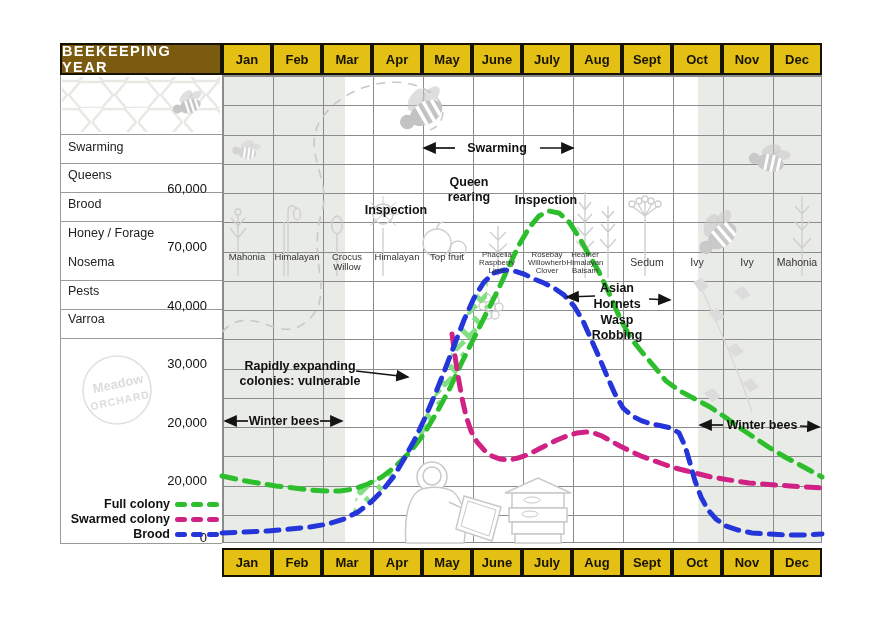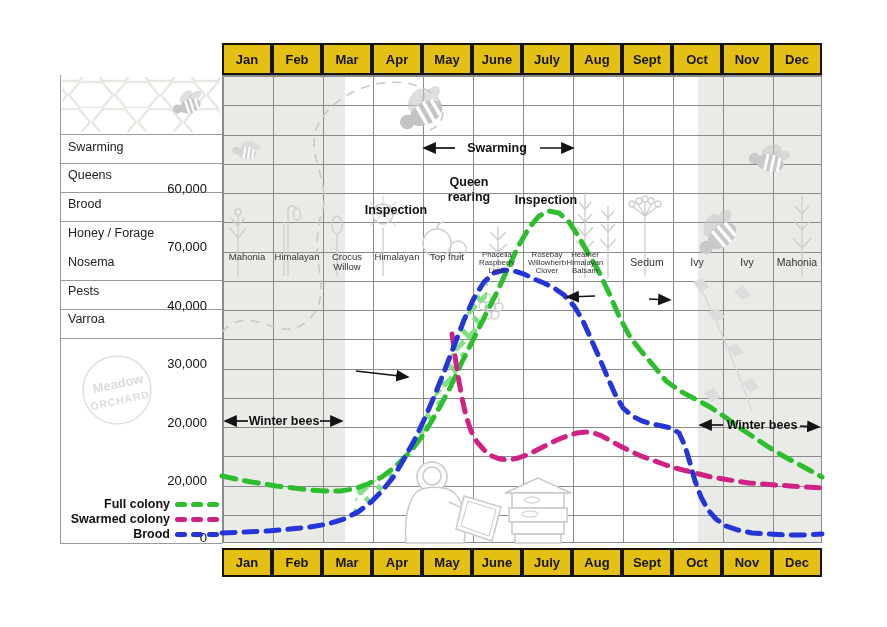--- a/index.html
+++ b/index.html
@@ -56,20 +56,21 @@
   <div class="abs lp-left"></div>
   <div class="abs lp-line" style="top:133.5px"></div>
   <div class="abs lp-line" style="top:162.75px"></div>
   <div class="abs lp-line" style="top:192px"></div>
   <div class="abs lp-line" style="top:221.25px"></div>
   <div class="abs lp-line" style="top:279.75px"></div>
   <div class="abs lp-line" style="top:309px"></div>
   <div class="abs lp-line" style="top:338.25px"></div>
   <div class="abs lp-line" style="top:543px"></div>
 
+  <div class="abs title-cell">BEEKEEPING YEAR</div>
   <div class="abs month-cell" style="left:222px">Jan</div>
   <div class="abs month-cell" style="left:272px">Feb</div>
   <div class="abs month-cell" style="left:322px">Mar</div>
   <div class="abs month-cell" style="left:372px">Apr</div>
   <div class="abs month-cell" style="left:422px">May</div>
   <div class="abs month-cell" style="left:472px">June</div>
   <div class="abs month-cell" style="left:522px">July</div>
   <div class="abs month-cell" style="left:572px">Aug</div>
   <div class="abs month-cell" style="left:622px">Sept</div>
   <div class="abs month-cell" style="left:672px">Oct</div>
@@ -247,20 +248,26 @@
   <div class="abs plant big" style="left:622px">Sedum</div>
   <div class="abs plant big" style="left:672px">Ivy</div>
   <div class="abs plant big" style="left:722px">Ivy</div>
   <div class="abs plant big" style="left:772px">Mahonia</div>
 
   <div class="abs ann" style="left:497px;top:141px">Swarming</div>
   <div class="abs ann" style="left:469px;top:175px">Queen
 rearing</div>
   <div class="abs ann" style="left:396px;top:203px">Inspection</div>
   <div class="abs ann" style="left:546px;top:193px">Inspection</div>
+  <div class="abs ann" style="left:617px;top:281px;line-height:1.26">Asian
+Hornets
+Wasp
+Robbing</div>
+  <div class="abs ann" style="left:300px;top:359px">Rapidly expanding
+colonies: vulnerable</div>
   <div class="abs ann" style="left:284px;top:414px">Winter bees</div>
   <div class="abs ann" style="left:762px;top:418px">Winter bees</div>
 
   <div class="abs leg-label" style="top:497px">Full colony</div>
   <div class="abs leg-dash d-green" style="top:502px">
       <span></span>
       <span></span>
       <span></span>
     </div>
   <div class="abs leg-label" style="top:512px">Swarmed colony</div>

